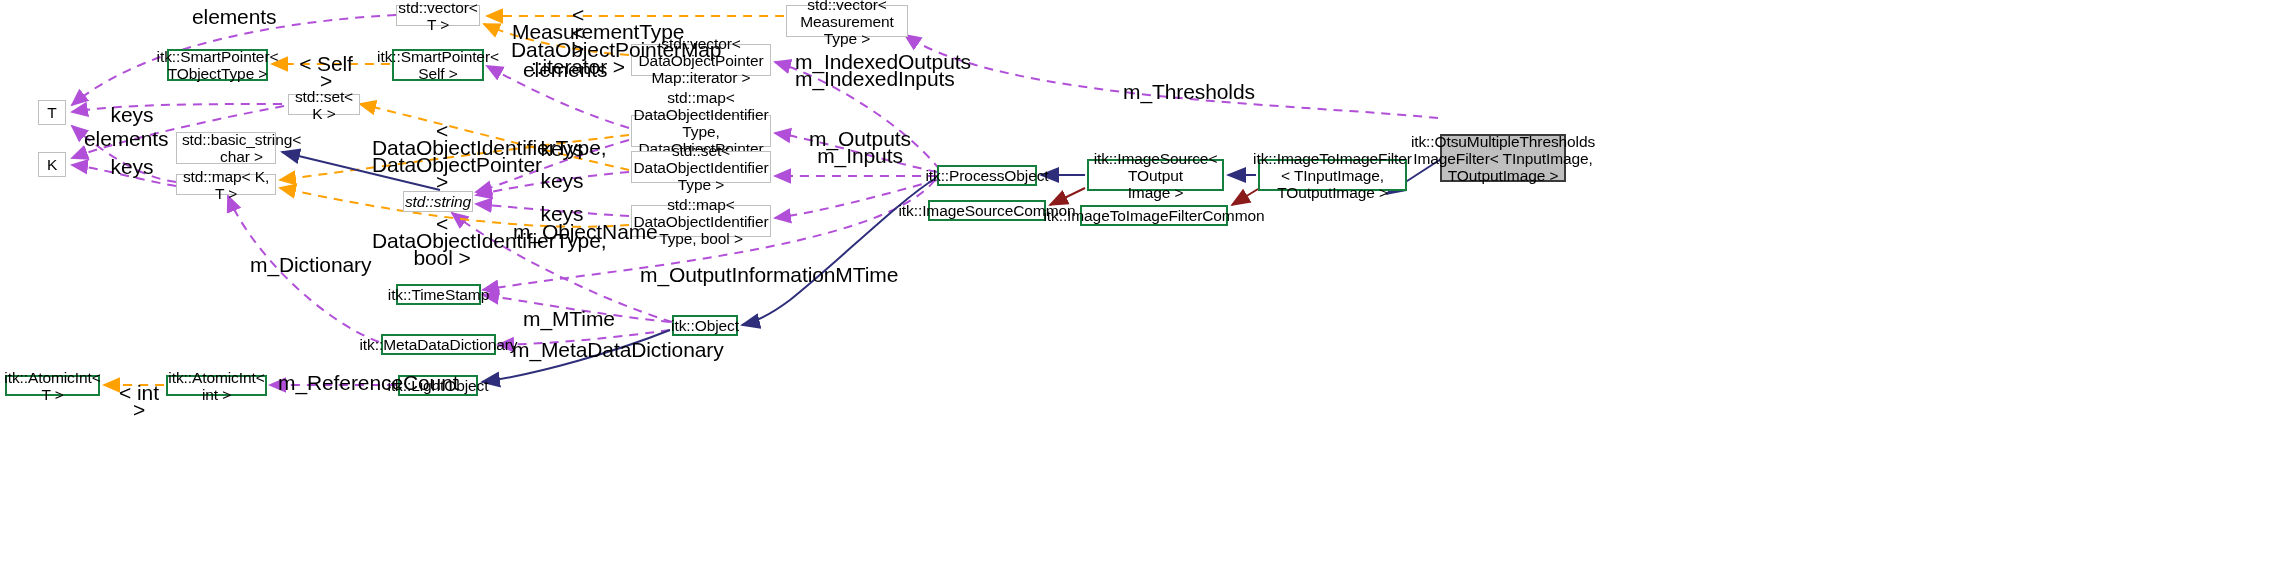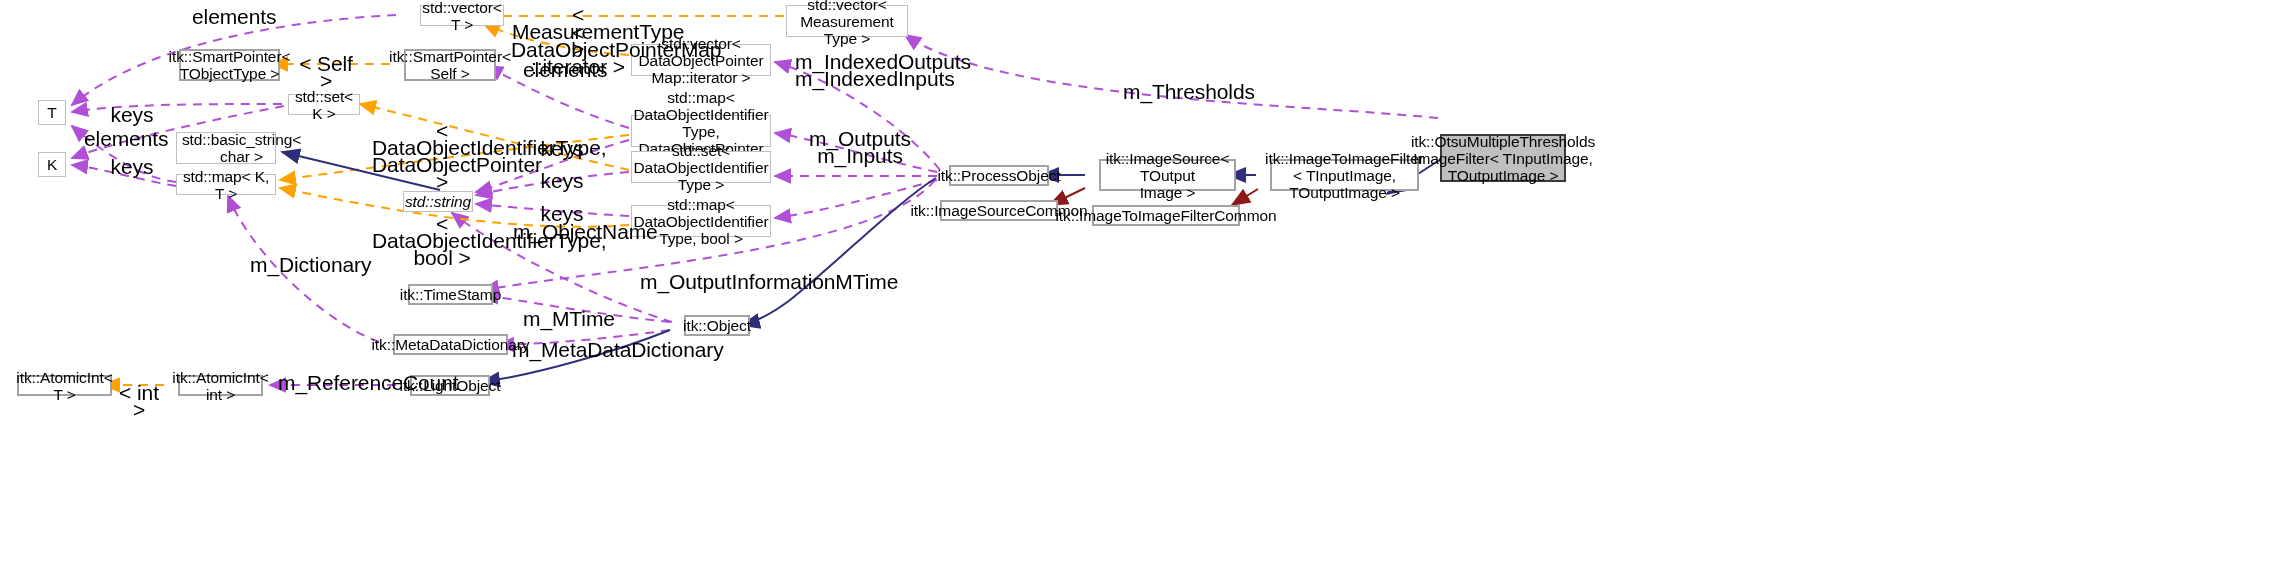--- a/index.html
+++ b/index.html
@@ -35,22 +35,21 @@
     color: #000000;
     background: #ffffff;
     white-space: pre-line;
     padding: 1px 4px;
     letter-spacing: -0.1px;
   }
   .node.plain {
     border: 1px solid #bfbfbf;
   }
   .node.strong {
-    border: 2px solid #a3a3a3;
-    margin-left: 12px;
+    border: 2px solid #15803d;
   }
   .node.focus {
     border: 2px solid #3a3a3a;
     background: #bfbfbf;
   }
   .elabel {
     position: absolute;
     font-size: 21px;
     line-height: 17px;
     color: #000000;
@@ -167,27 +166,27 @@
   <div class="node plain" style="left:38px;top:100px;width:28px;height:25px;">T</div>
   <div class="node plain" style="left:38px;top:152px;width:28px;height:25px;">K</div>
   <div class="node strong" style="left:167px;top:49px;width:101px;height:32px;">itk::SmartPointer&lt;
 TObjectType &gt;</div>
   <div class="node plain" style="left:176px;top:132px;width:100px;height:32px;padding-left:35px;">std::basic_string&lt;
 char &gt;</div>
   <div class="node plain" style="left:176px;top:174px;width:100px;height:21px;">std::map&lt; K, T &gt;</div>
   <div class="node plain" style="left:288px;top:94px;width:72px;height:21px;">std::set&lt; K &gt;</div>
   <div class="node strong" style="left:392px;top:49px;width:92px;height:32px;">itk::SmartPointer&lt;
 Self &gt;</div>
-  <div class="node plain" style="left:420px;top:5px;width:84px;height:21px;">std::vector&lt; T &gt;</div>
+  <div class="node plain" style="left:396px;top:5px;width:84px;height:21px;">std::vector&lt; T &gt;</div>
   <div class="node plain" style="left:403px;top:191px;width:70px;height:21px;font-style:italic;">std::string</div>
   <div class="node strong" style="left:396px;top:284px;width:85px;height:21px;">itk::TimeStamp</div>
   <div class="node strong" style="left:381px;top:334px;width:115px;height:21px;">itk::MetaDataDictionary</div>
   <div class="node strong" style="left:398px;top:375px;width:80px;height:21px;">itk::LightObject</div>
   <div class="node strong" style="left:5px;top:375px;width:95px;height:21px;">itk::AtomicInt&lt; T &gt;</div>
-  <div class="node strong" style="left:166px;top:375px;width:85px;height:21px;">itk::AtomicInt&lt; int &gt;</div>
+  <div class="node strong" style="left:166px;top:375px;width:101px;height:21px;">itk::AtomicInt&lt; int &gt;</div>
   <div class="node plain" style="left:631px;top:44px;width:140px;height:32px;">std::vector&lt; DataObjectPointer
 Map::iterator &gt;</div>
   <div class="node plain" style="left:631px;top:115px;width:140px;height:32px;">std::map&lt; DataObjectIdentifier
 Type, DataObjectPointer &gt;</div>
   <div class="node plain" style="left:631px;top:151px;width:140px;height:32px;">std::set&lt; DataObjectIdentifier
 Type &gt;</div>
   <div class="node plain" style="left:631px;top:205px;width:140px;height:32px;">std::map&lt; DataObjectIdentifier
 Type, bool &gt;</div>
   <div class="node strong" style="left:672px;top:315px;width:66px;height:21px;">itk::Object</div>
   <div class="node plain" style="left:786px;top:5px;width:122px;height:32px;">std::vector&lt; Measurement
@@ -222,16 +221,16 @@
   <div class="elabel" style="left:513px;top:223px;width:100px;">m_ObjectName</div>
   <div class="elabel" style="left:250px;top:256px;width:100px;">m_Dictionary</div>
   <div class="elabel" style="left:523px;top:310px;width:82px;">m_MTime</div>
   <div class="elabel" style="left:512px;top:341px;width:148px;">m_MetaDataDictionary</div>
   <div class="elabel" style="left:278px;top:374px;width:122px;">m_ReferenceCount</div>
   <div class="elabel" style="left:112px;top:368px;width:54px;margin-top:16px;">&lt; int &gt;</div>
   <div class="elabel" style="left:795px;top:53px;width:130px;">m_IndexedOutputs
 m_IndexedInputs</div>
   <div class="elabel" style="left:795px;top:130px;width:130px;">m_Outputs
 m_Inputs</div>
-  <div class="elabel" style="left:640px;top:273px;width:172px;">m_OutputInformationMTime</div>
+  <div class="elabel" style="left:640px;top:266px;width:172px;">m_OutputInformationMTime</div>
   <div class="elabel" style="left:1123px;top:83px;width:104px;">m_Thresholds</div>
 
 </div>
 
 </body></html>

